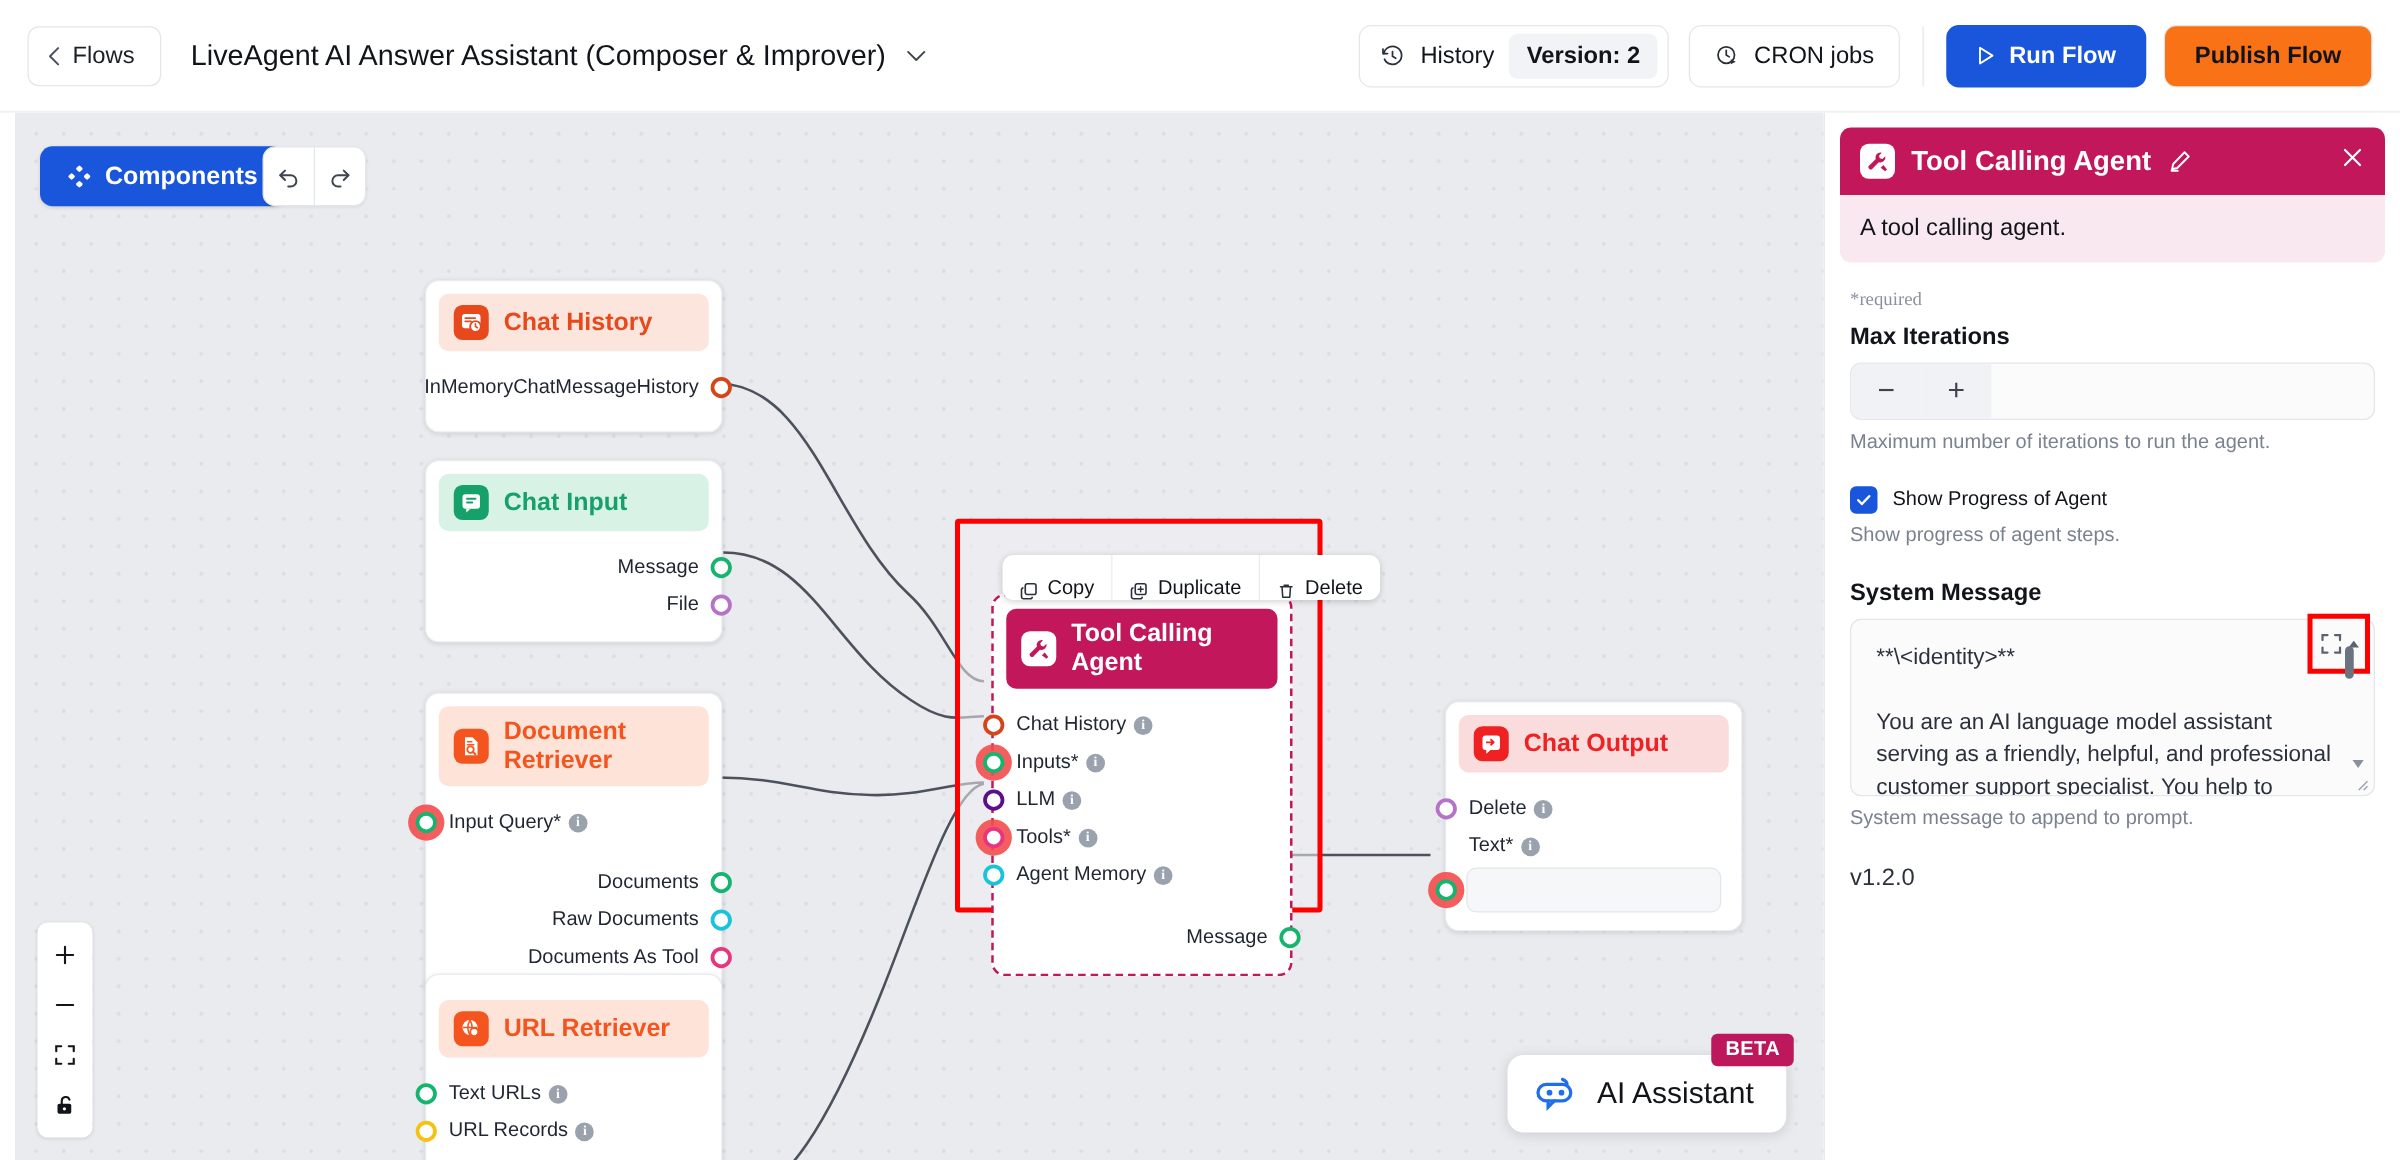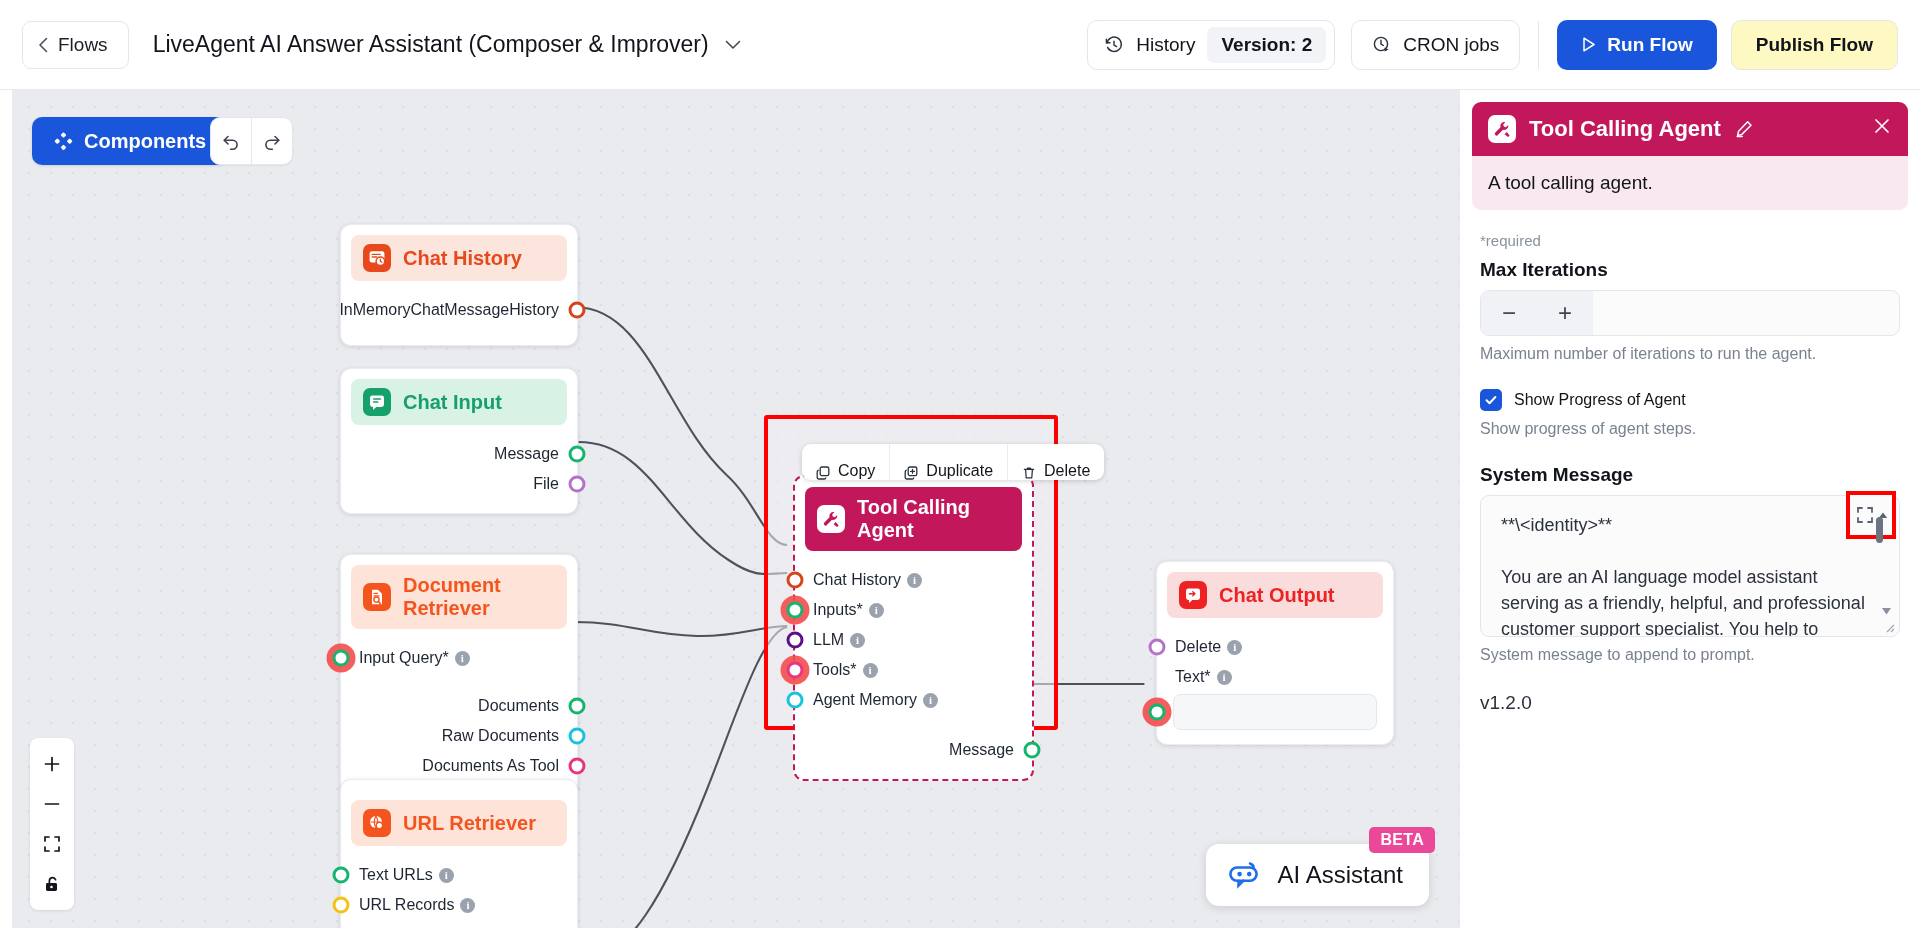--- a/index.html
+++ b/index.html
@@ -50,21 +50,21 @@
   }
   .divider-v { width: 1px; height: 48px; background: #e3e6eb; margin: 0 18px; }
   .run-btn {
     display: flex; align-items: center; gap: 10px;
     height: 50px; padding: 0 24px; border: none; border-radius: 10px;
     background: #1a56db; color: #fff; font-size: 19px; font-weight: 700;
     cursor: pointer; font-family: inherit;
   }
   .publish-btn {
     margin-left: 14px; height: 50px; padding: 0 24px;
-    border: 1px solid #e3e6eb; border-radius: 10px; background: #fef9c3;
+    border: 1px solid #e3e6eb; border-radius: 10px; background: #f97316;
     font-size: 19px; font-weight: 700; color: #11141a; cursor: pointer;
     font-family: inherit;
   }
   .ico { display: inline-flex; align-items: center; justify-content: center; }
 
   
   .body-row { flex: 1 1 auto; display: flex; position: relative; min-height: 0; padding-left: 12px; }
 
   .canvas {
     position: relative; flex: 1 1 auto; overflow: hidden;
@@ -106,21 +106,21 @@
 
   .ai-assistant {
     position: absolute; right: 30px; bottom: 22px;
     display: flex; align-items: center; gap: 14px;
     height: 62px; padding: 0 26px 0 22px; background: #fff;
     border-radius: 13px; box-shadow: 0 2px 10px rgba(0,0,0,.13);
     font-size: 24px; color: #11141a; cursor: pointer;
   }
   .beta-badge {
     position: absolute; right: -6px; top: -17px;
-    background: #ec4899; color: #fff; font-size: 16px; font-weight: 700;
+    background: #be185d; color: #fff; font-size: 16px; font-weight: 700;
     padding: 4px 11px; border-radius: 5px; letter-spacing: .3px;
   }
 
   
   .node {
     position: absolute; background: #fff; border-radius: 11px;
     box-shadow: 0 1px 4px rgba(18,22,33,.13);
     border: 1px solid #ebecf0;
   }
   .node-header {
@@ -197,21 +197,21 @@
     width: 28px; height: 28px; border-radius: 7px; background: #fff;
     display: flex; align-items: center; justify-content: center; flex: 0 0 28px;
   }
   .sp-title { font-size: 22px; font-weight: 700; }
   .sp-close { position: absolute; right: 16px; top: 14px; cursor: pointer; }
   .sp-desc {
     background: #fae8f0; padding: 16px; font-size: 19px; color: #11141a;
     border-radius: 0 0 9px 9px;
   }
   .sp-content { padding: 12px 8px 0 8px; }
-  .req-note { font-size: 15px; color: #8a919e; margin: 10px 0 10px 0; }
+  .req-note { font-size: 15px; color: #8a919e; margin: 10px 0 10px 0; font-family: Liberation Serif, serif; }
   .field-label { font-size: 19px; font-weight: 700; color: #11141a; margin-bottom: 9px; }
   .stepper {
     display: flex; align-items: center; height: 46px;
     border: 1px solid #e3e6eb; border-radius: 9px; overflow: hidden;
     background: #fbfbfc;
   }
   .stepper .sbtn {
     width: 56px; height: 100%; display: flex; align-items: center;
     justify-content: center; font-size: 24px; color: #3d444f;
     background: #f1f2f5; cursor: pointer;

